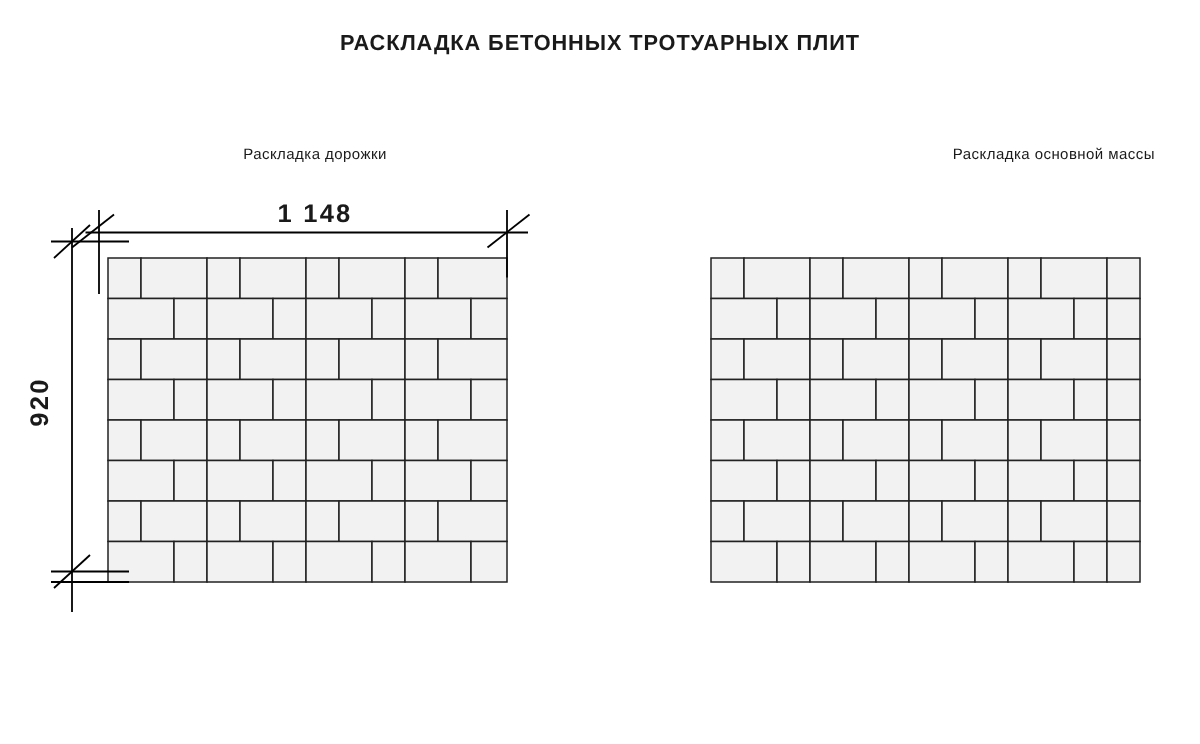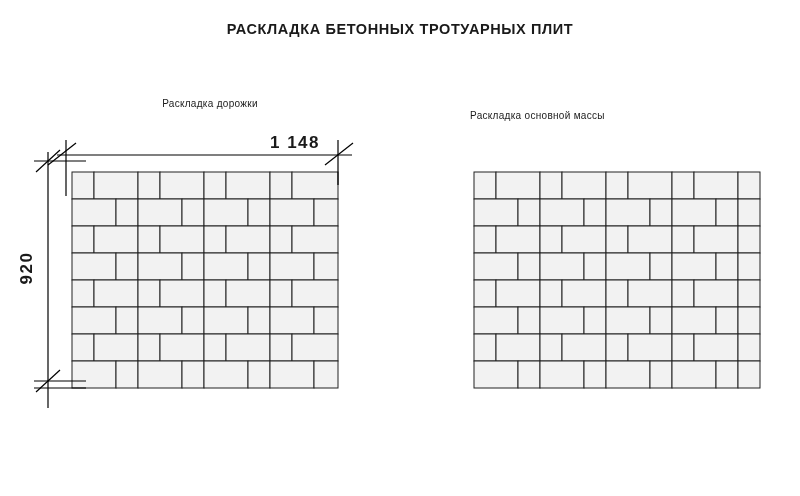--- a/index.html
+++ b/index.html
@@ -41,30 +41,30 @@
     white-space: nowrap;
   }
   .caption-left {
     left: 60px;
     top: 98px;
     width: 300px;
     text-align: center;
   }
   .caption-right {
     left: 470px;
-    top: 110px;
+    top: 98px;
     width: 300px;
-    text-align: left;
+    text-align: right;
   }
   .dim-h {
     position: absolute;
     left: 100px;
     top: 133px;
     width: 220px;
-    text-align: right;
+    text-align: center;
     font-size: 17px;
     font-weight: bold;
     letter-spacing: 1.5px;
   }
   .dim-v {
     position: absolute;
     left: -13px;
     top: 258px;
     width: 80px;
     text-align: center;

